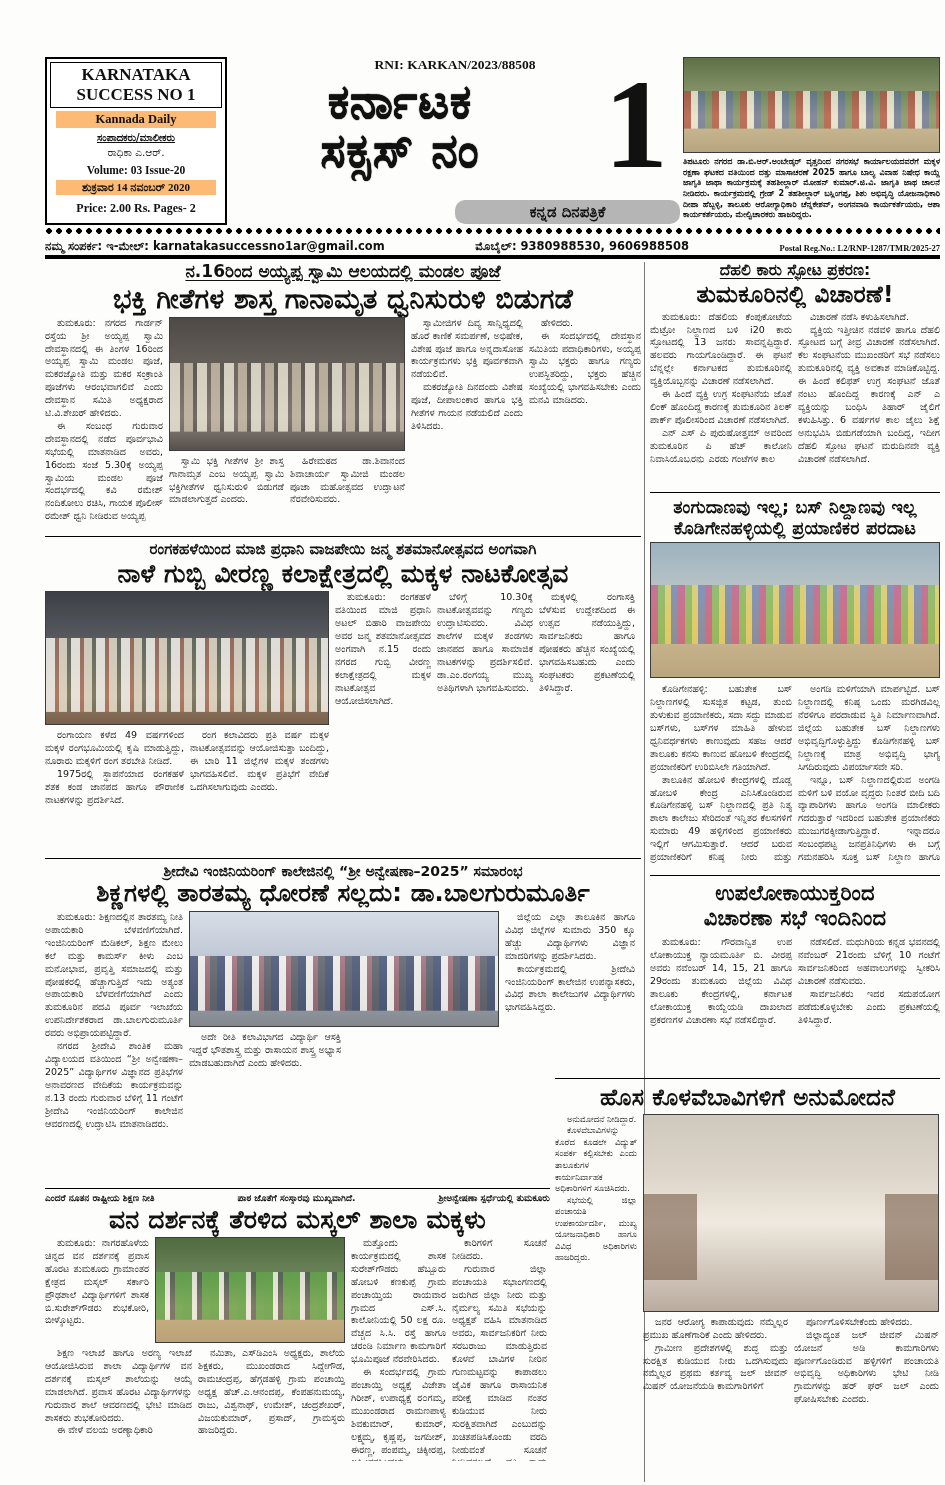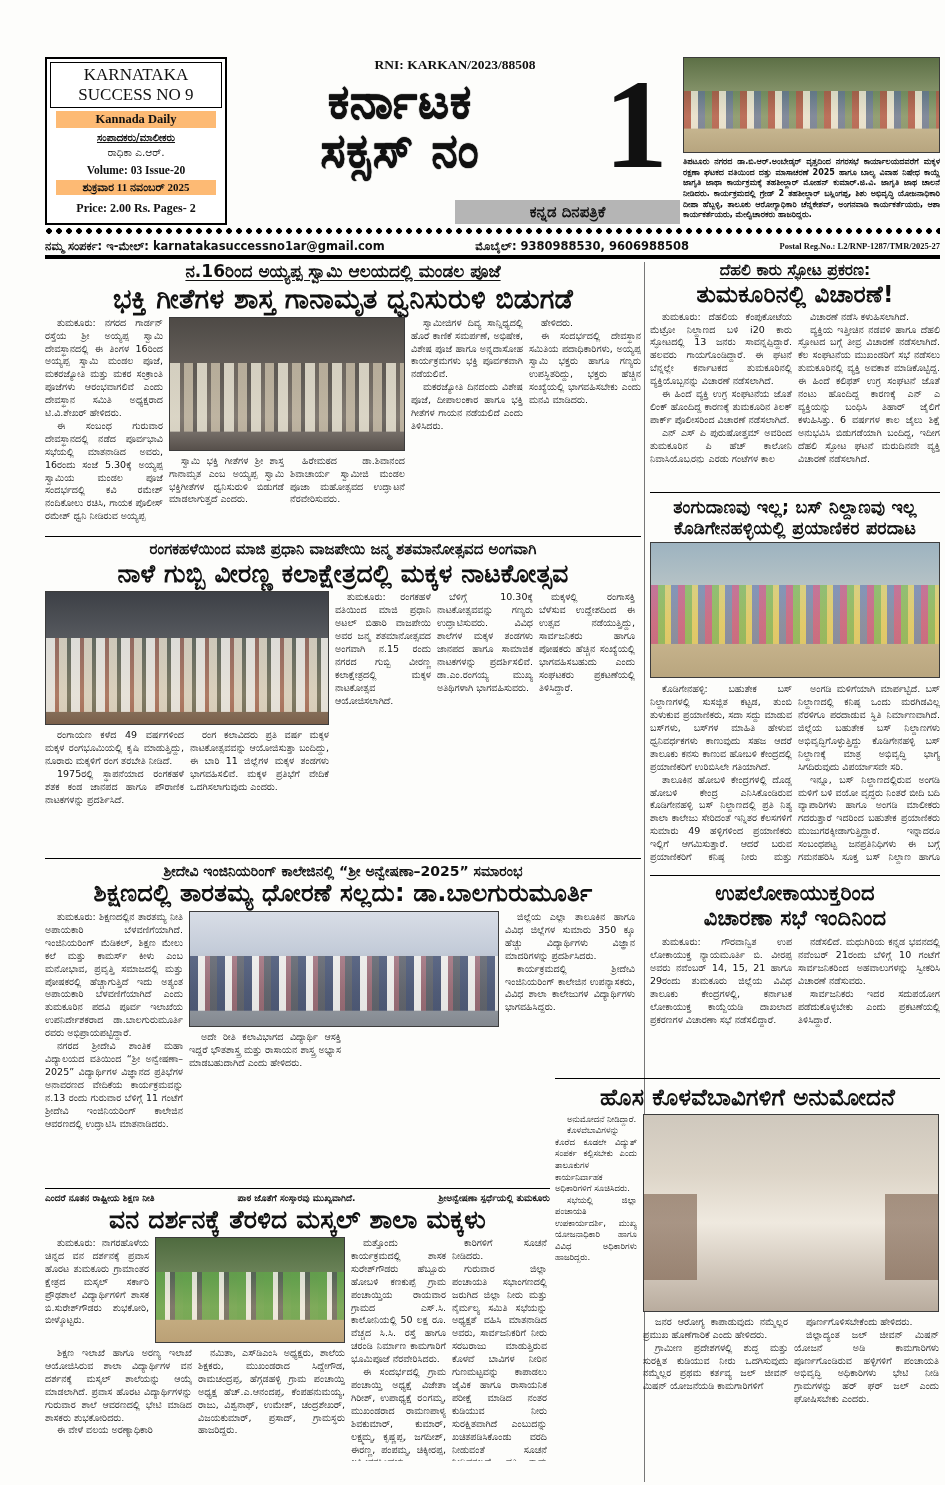--- a/index.html
+++ b/index.html
@@ -2,36 +2,36 @@
 <html lang="kn"><head>
 <meta charset="utf-8">
 <style>
   html,body{margin:0;padding:0;background:#ffffff;}
   body{width:945px;height:1485px;overflow:hidden;font-family:"DejaVu Sans","Liberation Sans",sans-serif;color:#111;}
   #page{position:relative;width:945px;height:1485px;background:#fdfdfb;}
   .abs{position:absolute;}
 
   
   .nameplate{border:2px solid #000;background:#fff;text-align:center;padding:3px 3px;box-sizing:border-box;}
-  .np-title{font-family:"Liberation Serif","DejaVu Serif",serif;font-weight:normal;font-size:17px;line-height:1.15;border:1px solid #000;padding:2px 0 3px;}
+  .np-title{font-family:"Liberation Serif","DejaVu Serif",serif;font-weight:bold;font-size:17px;line-height:1.15;border:1px solid #000;padding:2px 0 3px;}
   .np-band{background:#fdba74;font-family:"Liberation Serif","DejaVu Serif",serif;font-weight:bold;font-size:12.5px;margin:3px 6px 2px;padding:1px 0;}
   .np-ed-label{font-size:10px;font-weight:bold;text-decoration:underline;margin-top:4px;}
   .np-ed{font-size:10.5px;margin-top:2px;}
   .np-vol{font-family:"Liberation Serif","DejaVu Serif",serif;font-weight:bold;font-size:11.5px;margin-top:5px;}
   .np-date{font-size:11px;margin-top:4px;}
   .np-price{font-family:"Liberation Serif","DejaVu Serif",serif;font-weight:bold;font-size:12px;margin-top:6px;}
   .rni{font-family:"Liberation Serif","DejaVu Serif",serif;font-weight:bold;font-size:13.5px;text-align:center;}
   .logo-kn{font-weight:900;font-size:47px;line-height:1.04;text-align:center;letter-spacing:1px;
            text-shadow:0 0 1px #000,0 0 1px #000;}
   .logo-one{font-family:"Liberation Serif","DejaVu Serif",serif;font-weight:900;font-size:128px;line-height:1;}
-  .tagline{background:#b5b5b5;font-weight:bold;font-size:15px;text-align:center;line-height:24px;}
+  .tagline{background:#b5b5b5;font-weight:bold;font-size:15px;text-align:center;line-height:24px;border-radius:10px;}
   .mast-cap{font-size:8px;font-weight:bold;text-align:justify;line-height:1.33;}
 
   .dots{background-image:radial-gradient(circle at 4px 4px,#000 2.6px,transparent 3px);background-size:10px 8px;background-repeat:repeat-x;}
-  .contactbar{display:flex;justify-content:space-between;align-items:center;}
+  .contactbar{display:flex;justify-content:space-between;align-items:flex-end;}
   .contactbar .c1{font-weight:bold;font-size:11.5px;}
   .contactbar .c2{font-weight:bold;font-size:11.5px;}
   .contactbar .c3{font-weight:bold;font-size:8.5px;font-family:"Liberation Serif","DejaVu Serif",serif;}
   .thick{background:#000;}
   .rule{background:#000;height:1px;}
   .vrule{background:#777;width:1px;}
 
   
   .kick{font-weight:bold;text-align:center;line-height:1.15;}
   .u{text-decoration:underline;text-underline-offset:3px;}
@@ -76,27 +76,27 @@
     background-size:100% 46%,100% 100%;background-position:0 60%,0 0;}
 </style>
 </head>
 <body>
 
 <div id="page">
 
   <div class="abs nameplate" style="left:45px;top:57px;width:182px;height:168px;">
     <div class="np-title">
       <div>KARNATAKA</div>
-      <div>SUCCESS NO 9</div>
+      <div>SUCCESS NO 1</div>
     </div>
     <div class="np-band">Kannada Daily</div>
     <div class="np-ed-label">ಸಂಪಾದಕರು/ಮಾಲೀಕರು</div>
     <div class="np-ed">ರಾಧಿಕಾ ಎ.ಆರ್.</div>
     <div class="np-vol">Volume: 03  Issue-20</div>
-    <div class="np-band np-date">ಶುಕ್ರವಾರ 11 ನವಂಬರ್ 2025</div>
+    <div class="np-band np-date">ಶುಕ್ರವಾರ 14 ನವಂಬರ್ 2020</div>
     <div class="np-price">Price:  2.00 Rs.   Pages- 2</div>
   </div>
 
   <div class="abs rni" style="left:240px;top:57px;width:430px;">RNI: KARKAN/2023/88508</div>
 
   <div class="abs" style="left:235px;top:76px;width:445px;height:148px;">
     <div class="abs logo-kn" style="left:0;top:2px;width:330px;">
       <div>ಕರ್ನಾಟಕ</div>
       <div>ಸಕ್ಸಸ್ ನಂ</div>
     </div>
@@ -208,21 +208,21 @@
         </div>
       <div class="col bodytext" style="width:96px;">
           <p>ಮಕ್ಕಳಲ್ಲಿ ರಂಗಾಸಕ್ತಿ ಬೆಳೆಸುವ ಉದ್ದೇಶದಿಂದ ಈ ಉತ್ಸವ ನಡೆಯುತ್ತಿದ್ದು, ಸಾರ್ವಜನಿಕರು ಹಾಗೂ ಪೋಷಕರು ಹೆಚ್ಚಿನ ಸಂಖ್ಯೆಯಲ್ಲಿ ಭಾಗವಹಿಸಬಹುದು ಎಂದು ಸಂಘಟಕರು ಪ್ರಕಟಣೆಯಲ್ಲಿ ತಿಳಿಸಿದ್ದಾರೆ.</p>
         </div>
     </div>
   </div>
   <div class="abs rule" style="left:45px;top:858px;width:596px;"></div>
 
   <div class="abs" style="left:45px;top:863px;width:596px;">
     <div class="kick" style="font-size:14px;">ಶ್ರೀದೇವಿ ಇಂಜಿನಿಯರಿಂಗ್ ಕಾಲೇಜಿನಲ್ಲಿ “ಶ್ರೀ ಅನ್ವೇಷಣಾ–2025” ಸಮಾರಂಭ</div>
-    <div class="hl" style="font-size:24px;">ಶಿಕ್ಷಣದಲ್ಲಿ ತಾರತಮ್ಯ ಧೋರಣೆ ಸಲ್ಲದು: ಡಾ.ಬಾಲಗುರುಮೂರ್ತಿ</div>
+    <div class="hl" style="font-size:24px;">ಶಿಕ್ಣಗಳಲ್ಲಿ ತಾರತಮ್ಯ ಧೋರಣೆ ಸಲ್ಲದು: ಡಾ.ಬಾಲಗುರುಮೂರ್ತಿ</div>
     <div class="cols" style="height:256px;">
       <div class="col bodytext" style="width:138px;">
           <p>ತುಮಕೂರು: ಶಿಕ್ಷಣದಲ್ಲಿನ ತಾರತಮ್ಯ ನೀತಿ ಅಪಾಯಕಾರಿ ಬೆಳವಣಿಗೆಯಾಗಿದೆ. ಇಂಜಿನಿಯರಿಂಗ್ ಮೆಡಿಕಲ್, ಶಿಕ್ಷಣ ಮೇಲು ಕಲೆ ಮತ್ತು ಕಾಮರ್ಸ್ ಕೀಳು ಎಂಬ ಮನೋಭಾವ, ಪ್ರವೃತ್ತಿ ಸಮಾಜದಲ್ಲಿ ಮತ್ತು ಪೋಷಕರಲ್ಲಿ ಹೆಚ್ಚಾಗುತ್ತಿದೆ ಇದು ಅತ್ಯಂತ ಅಪಾಯಕಾರಿ ಬೆಳವಣಿಗೆಯಾಗಿದೆ ಎಂದು ತುಮಕೂರಿನ ಪದವಿ ಪೂರ್ವ ಇಲಾಖೆಯ ಉಪನಿರ್ದೇಶಕರಾದ ಡಾ.ಬಾಲಗುರುಮೂರ್ತಿ ರವರು ಅಭಿಪ್ರಾಯಪಟ್ಟಿದ್ದಾರೆ.</p>
           <p>ನಗರದ ಶ್ರೀದೇವಿ ಶಾಂತಿಕ ಮಹಾ ವಿದ್ಯಾಲಯದ ವತಿಯಿಂದ “ಶ್ರೀ ಅನ್ವೇಷಣಾ–2025” ವಿದ್ಯಾರ್ಥಿಗಳ ವಿಜ್ಞಾನದ ಪ್ರತಿಭೆಗಳ ಅನಾವರಣದ ವೇದಿಕೆಯ ಕಾರ್ಯಕ್ರಮವನ್ನು ನ.13 ರಂದು ಗುರುವಾರ ಬೆಳಿಗ್ಗೆ 11 ಗಂಟೆಗೆ ಶ್ರೀದೇವಿ ಇಂಜಿನಿಯರಿಂಗ್ ಕಾಲೇಜಿನ ಆವರಣದಲ್ಲಿ ಉದ್ಘಾಟಿಸಿ ಮಾತನಾಡಿದರು.</p>
         </div>
       <div class="stack" style="width:310px;">
         <div class="photo ph-stage" style="height:116px;width:100%;"></div>
         <div class="cols" style="height:132px;">
           <div class="col bodytext" style="width:152px;">
               <p>ಅದೇ ರೀತಿ ಕಲಾವಿಭಾಗದ ವಿದ್ಯಾರ್ಥಿ ಆಸಕ್ತಿ ಇದ್ದರೆ ಭೌತಶಾಸ್ತ್ರ ಮತ್ತು ರಾಸಾಯನ ಶಾಸ್ತ್ರ ಅಭ್ಯಾಸ ಮಾಡಬಹುದಾಗಿದೆ ಎಂದು ಹೇಳಿದರು.</p>

